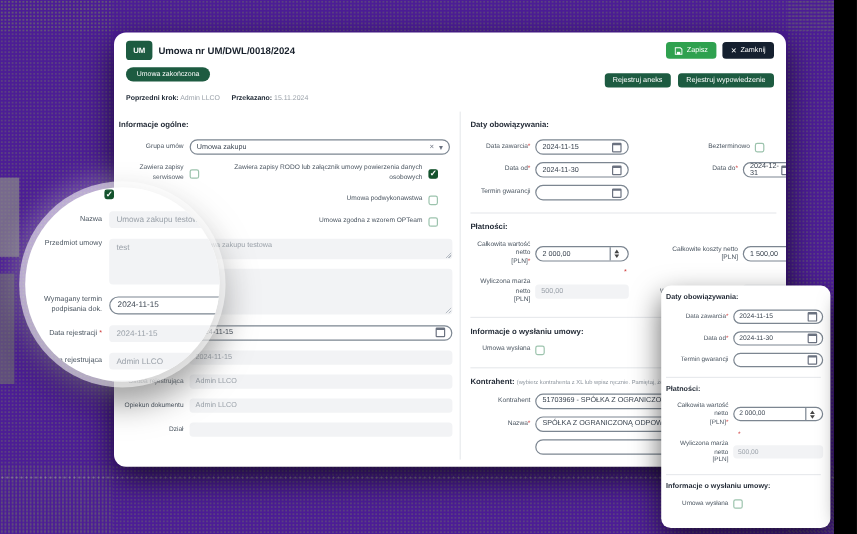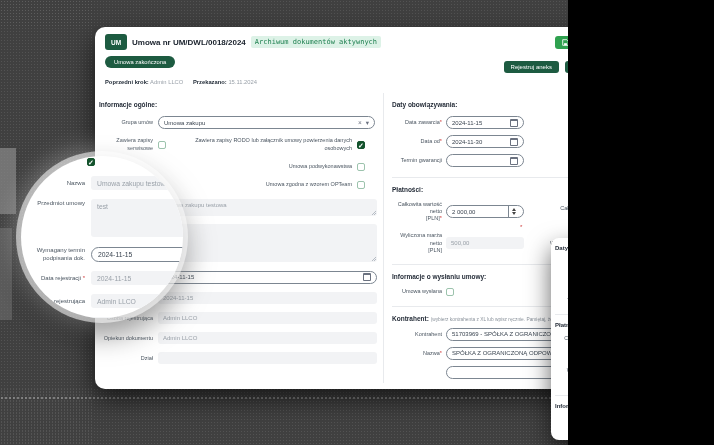--- a/index.html
+++ b/index.html
@@ -1,16 +1,16 @@
 <!DOCTYPE html>
 <html><head>
 <meta charset="utf-8">
 <style>
   html,body{margin:0;padding:0;background:#000;}
-  .stage{position:relative;width:568px;height:445px;overflow:hidden;background:#404040;
+  .stage{position:relative;width:695px;height:445px;overflow:hidden;background:#4c1d95;
          font-family:"Liberation Sans",sans-serif;}
   .noise{position:absolute;background-image:radial-gradient(#6a6a6a .6px,transparent .8px);
          background-size:3px 3px;opacity:.45;pointer-events:none;}
   .graystrip{position:absolute;left:703px;top:22px;width:11px;height:214px;background:#7b7b7b;opacity:.85;}
   .graypatch1{position:absolute;left:0;top:148px;width:16px;height:66px;background:#8a8a8a;opacity:.7;}
   .graypatch2{position:absolute;left:0;top:228px;width:12px;height:92px;background:#6f6f6f;opacity:.6;}
   .dotline{position:absolute;left:0;top:396px;width:700px;height:5px;
            background-image:radial-gradient(#9a9a9a .7px,transparent .9px);background-size:4px 4px;opacity:.7;}
 
   
@@ -118,21 +118,20 @@
   <div class="graystrip"></div>
   <div class="graypatch1"></div>
   <div class="graypatch2"></div>
   <div class="dotline"></div>
 
   <div class="window">
     <div class="win-header">
       <div class="hrow1">
         <div class="logo">UM</div>
         <div class="title">Umowa nr UM/DWL/0018/2024</div>
-        <div class="arch-badge">Archiwum dokumentów aktywnych</div>
         <div class="hbtns">
           <button class="btn green">
             <svg viewBox="0 0 10 10" width="7" height="7">
                 <path d="M1 1 h6 l2 2 v6 h-8 z" fill="none" stroke="#fff" stroke-width="1.2"></path>
                 <rect x="3" y="6" width="4" height="3" fill="#fff"></rect>
               </svg>
             <span>Zapisz</span>
           </button>
           <button class="btn darknavy">
             <span>✕</span>

